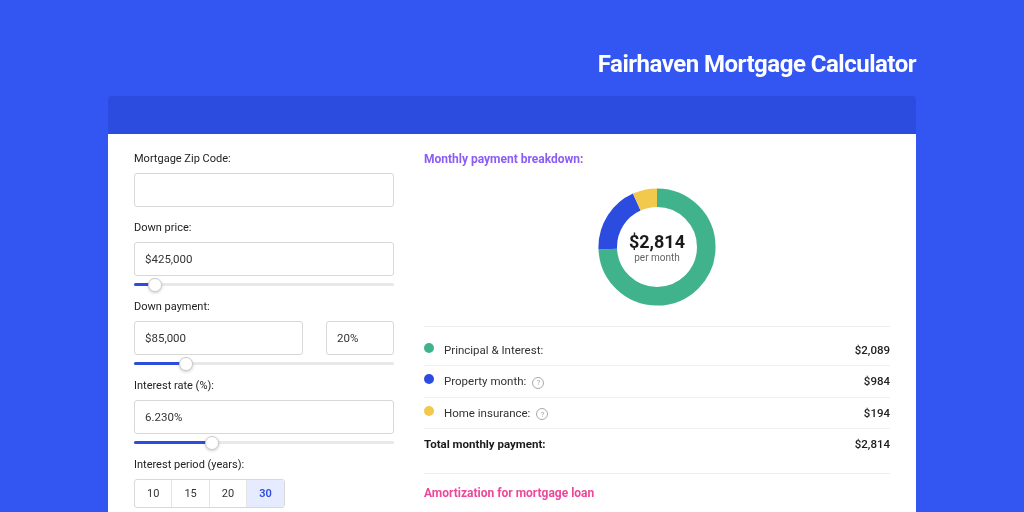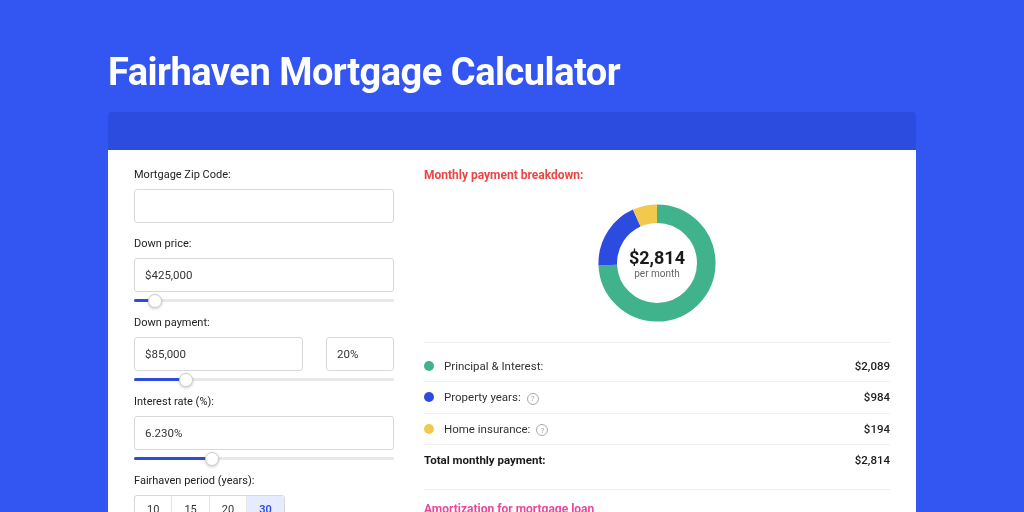--- a/index.html
+++ b/index.html
@@ -1,44 +1,44 @@
 <!DOCTYPE html>
 <html><head>
 <meta charset="utf-8">
 <style>
 *{box-sizing:border-box;margin:0;padding:0;font-family:-apple-system,BlinkMacSystemFont,"Segoe UI",Roboto,Arial,sans-serif}
 body{width:1024px;height:512px;overflow:hidden;background:#3355F2}
 .outer{padding:50px 108px 0}
-.title{color:#fff;font-size:38px;font-weight:700;text-align:left;margin-bottom:18px;letter-spacing:-.5px}
+.title{color:#fff;font-size:24px;font-weight:700;text-align:right;margin-bottom:18px;letter-spacing:-.5px}
 .header-bar{background:#2C4CE0;height:38px;border-radius:4px 4px 0 0}
 .card{background:#fff;padding:18px 26px 0;display:flex;gap:30px}
 .left{width:260px;flex:none}
 .right{flex:1;min-width:0}
 .lbl{font-size:11px;color:#222;margin-bottom:8px}
 .inp{width:100%;border:1px solid #d8d8d8;border-radius:3px;padding:9px 10px;font-size:11.5px;color:#333}
 .row{display:flex;gap:23px}
 .row .inp:first-child{flex:1}
 .row .inp:last-child{width:68px}
 .slider-track{height:3px;background:#e8e8e8;margin:7px 0 14px;position:relative;border-radius:2px}
 .slider-fill{position:absolute;left:0;top:0;bottom:0;background:#2C4CE0;border-radius:2px}
 .slider-thumb{position:absolute;width:14px;height:14px;background:#fff;border:1px solid #ccc;border-radius:50%;top:50%;transform:translate(-50%,-50%);box-shadow:0 1px 3px rgba(0,0,0,.2)}
 .gap{height:14px}
 .pills{display:flex;gap:0;border:1px solid #d8d8d8;border-radius:3px;width:max-content;margin-bottom:18px}
 .pill{padding:7px 12px;font-size:11px;color:#333;cursor:pointer;border-right:1px solid #e5e5e5}
 .pill:last-child{border-right:none}
 .pill.active{background:#e6ebff;color:#2C4CE0;font-weight:600}
-.sect{font-size:12px;font-weight:700;color:#ef4444;margin-bottom:10px}
+.sect{font-size:12px;font-weight:700;color:#8b5cf6;margin-bottom:10px}
 .donut-wrap{display:flex;justify-content:center;padding:6px 0 14px}
 .donut{position:relative;width:130px;height:130px}
 .donut svg{width:100%;height:100%;transform:rotate(-90deg)}
 .donut-c{position:absolute;inset:0;display:flex;flex-direction:column;align-items:center;justify-content:center}
 .donut-v{font-size:18px;font-weight:700;color:#1a1a1a}
 .donut-l{font-size:10px;color:#666}
 .break{border-top:1px solid #eee;padding-top:8px}
-.brow{display:flex;align-items:center;padding:8px 0;font-size:11.5px;border-bottom:1px solid #f0f0f0}
+.brow{display:flex;padding:8px 0;font-size:11.5px;border-bottom:1px solid #f0f0f0}
 .brow:last-child{border-bottom:none}
 .dot{width:10px;height:10px;border-radius:50%;margin-right:10px;flex:none}
 .bname{color:#333;flex:1}
 .bq{display:inline-flex;width:12px;height:12px;border:1px solid #aaa;border-radius:50%;color:#aaa;font-size:8px;align-items:center;justify-content:center;margin-left:6px}
 .bval{color:#222;font-weight:500}
 .brow.total{font-weight:700}
 .brow.total .bname,.brow.total .bval{color:#1a1a1a}
 .amort{margin-top:14px;border-top:1px solid #eee;padding-top:12px}
 .amort-t{font-size:12px;font-weight:700;color:#ec4899;margin-bottom:10px}
 </style>
@@ -72,21 +72,21 @@
         <div class="slider-thumb" style="left:20%"></div>
       </div>
 
       <div class="lbl">Interest rate (%):</div>
       <input class="inp" value="6.230%" style="">
       <div class="slider-track">
         <div class="slider-fill" style="width:30%"></div>
         <div class="slider-thumb" style="left:30%"></div>
       </div>
 
-      <div class="lbl">Fairhaven period (years):</div>
+      <div class="lbl">Interest period (years):</div>
       <div class="pills">
         <div class="pill">10</div>
         <div class="pill">15</div>
         <div class="pill">20</div>
         <div class="pill active">30</div>
       </div>
 
       
     </div>
 
@@ -107,21 +107,21 @@
       </div>
 
       <div class="break">
         <div class="brow">
           <span class="dot" style="background:#41B38C"></span>
           <span class="bname">Principal &amp; Interest:</span>
           <span class="bval">$2,089</span>
         </div>
         <div class="brow">
           <span class="dot" style="background:#2C4CE0"></span>
-          <span class="bname"><span>Property years:</span><span class="bq">?</span></span>
+          <span class="bname"><span>Property month:</span><span class="bq">?</span></span>
           <span class="bval">$984</span>
         </div>
         <div class="brow">
           <span class="dot" style="background:#F2C94C"></span>
           <span class="bname"><span>Home insurance:</span><span class="bq">?</span></span>
           <span class="bval">$194</span>
         </div>
         <div class="brow total">
           <span class="bname">Total monthly payment:</span>
           <span class="bval">$2,814</span>

